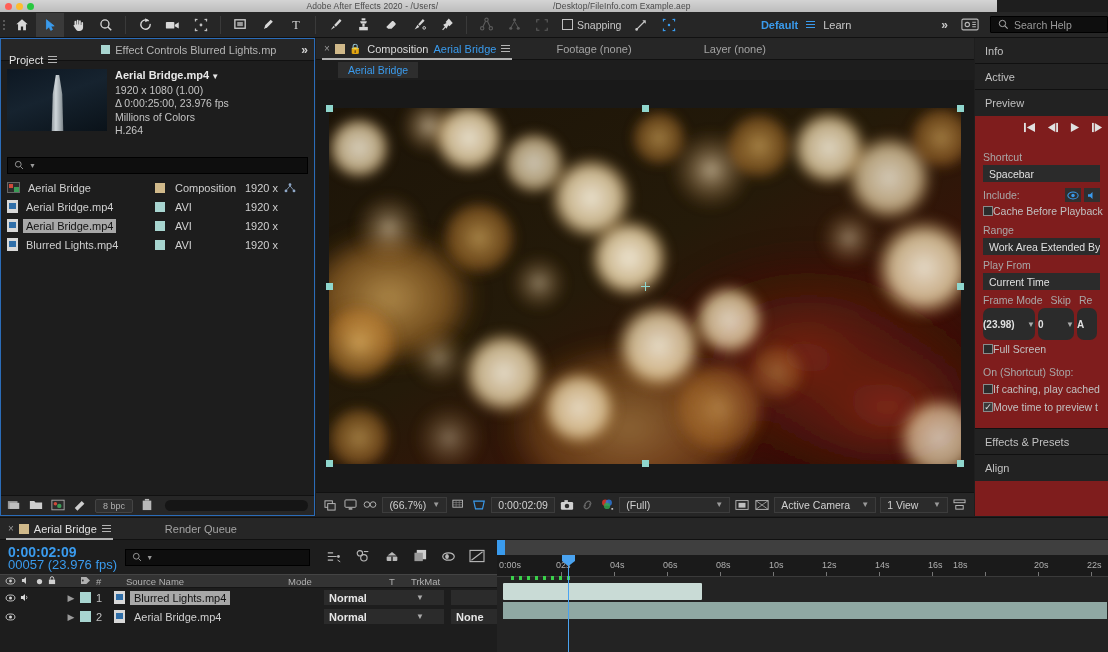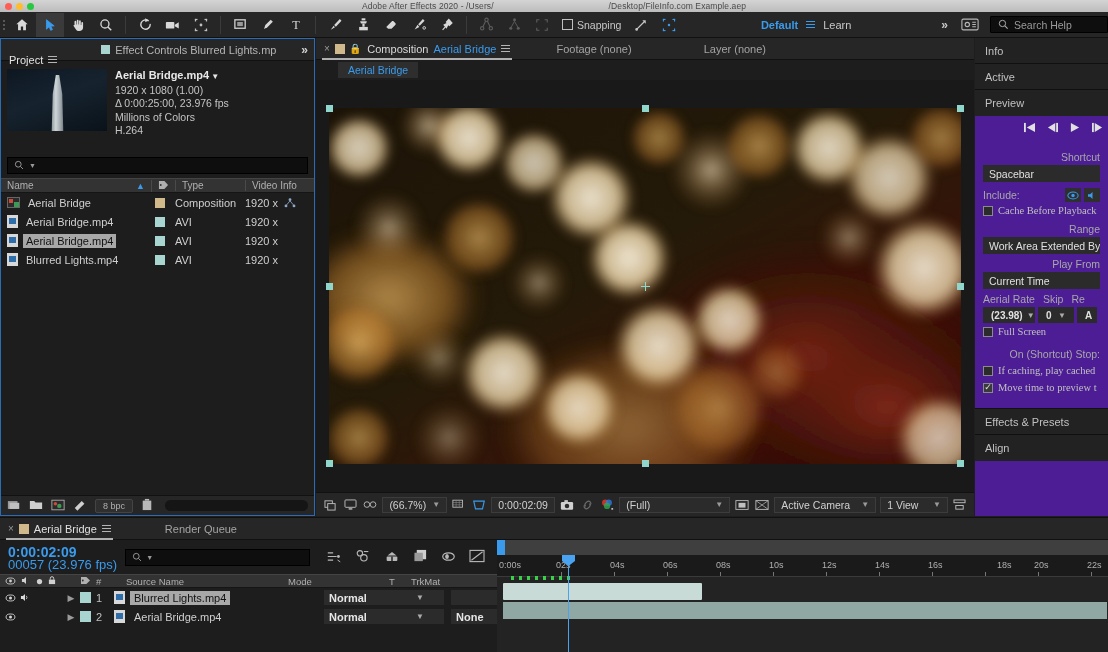--- a/index.html
+++ b/index.html
@@ -6,21 +6,21 @@
   body {
     width:1108px; height:652px; overflow:hidden;
     background:#1e1e1e; color:#c8c8c8;
     font-family:"Liberation Sans", sans-serif; font-size:11px;
     position:relative;
   }
   .app { position:absolute; inset:0; }
 
   
   .titlebar {
-    position:absolute; left:0; top:0; width:1108px; height:12px;
+    position:absolute; left:0; top:0; width:997px; height:12px;
     background:linear-gradient(#d4d4d4,#bcbcbc);
     display:flex; align-items:center;
   }
   .traffic { display:flex; gap:4px; padding-left:5px; }
   .tl-dot { width:7px; height:7px; border-radius:50%; }
   .tl-red{background:#ff5f57;} .tl-yel{background:#febc2e;} .tl-grn{background:#28c840;}
   .title-text {
     position:absolute; left:0; right:0; text-align:center;
     font-size:8.5px; color:#4a4a4a; letter-spacing:.1px;
     white-space:nowrap; overflow:hidden;
@@ -157,38 +157,38 @@
     font-size:10.5px; color:#c4c4c4;
   }
   .cfield { background:#2b2b2b; border:1px solid #3c3c3c; height:16px; padding:0 6px;
             display:flex; align-items:center; color:#d0d0d0; font-size:10.5px; }
   .cselect { background:#2b2b2b; border:1px solid #3c3c3c; height:16px; padding:0 6px;
              display:flex; align-items:center; gap:6px; color:#d0d0d0; font-size:10.5px; }
   .cselect .cv { color:#9a9a9a; font-size:8px; }
   .cicon { width:18px;height:18px; display:flex; align-items:center; justify-content:center; color:#c0c0c0;}
 
   
-  .right-panel { position:absolute; left:975px; top:38px; width:133px; height:478px; background:#4c1d95;text-align:right; }
+  .right-panel { position:absolute; left:975px; top:38px; width:133px; height:478px; background:#7f1d1d; }
   .rsec-head { height:26px; display:flex; align-items:center; padding-left:10px;
                font-size:11px; color:#c0c0c0; border-bottom:1px solid #101010;
                background:#222; }
   .rbody { padding:4px 8px 6px 8px; }
   .transport { display:flex; justify-content:flex-end; gap:10px; padding:6px 4px 8px 0; color:#e0e0e0; }
   .rlabel { font-size:10.5px; color:#a8a8a8; padding:4px 0 2px 0; }
   .rfield { background:#2b2b2b; height:17px; display:flex; align-items:center;
             padding:0 6px; color:#e0e0e0; font-size:10.5px; white-space:nowrap; overflow:hidden;}
   .rrow { display:flex; align-items:center; gap:5px; }
-  .chkrow { display:flex; align-items:center; gap:5px; padding:3px 0; font-size:10.5px; color:#c0c0c0;
-            white-space:nowrap;font-family:Liberation Serif, serif; }
+  .chkrow { display:flex; align-items:center; padding:3px 0; font-size:10.5px; color:#c0c0c0;
+            white-space:nowrap; }
   .chk { width:10px;height:10px;border:1px solid #8a8a8a; background:#2b2b2b; flex:none;
          display:flex;align-items:center;justify-content:center; }
   .chk.on { background:#3a3a3a; }
   .chk.on::after{ content:"\2713"; font-size:9px; color:#e0e0e0; line-height:1;}
-  .mini-sel { background:#2b2b2b; height:16px; display:flex; align-items:center;
-              padding:0 8px; gap:4px; color:#e0e0e0; font-size:10px; }
+  .mini-sel { background:#2b2b2b; height:32px; display:flex; align-items:center;
+              padding:0 0; gap:4px; color:#e0e0e0; font-size:10px;border-radius:7px; }
   .inc-icons { display:flex; gap:3px; margin-left:auto; }
   .inc-ic { width:16px;height:14px; background:#2f2f2f; display:flex; align-items:center;
             justify-content:center; color:#3a9bed; font-size:10px; }
   .rdivider { height:1px; background:#111; margin:6px 0 0 0; }
 
   
   .timeline { position:absolute; left:0; top:517px; width:1108px; height:135px; background:#1d1d1d;
               border-top:1px solid #111; }
   .tl-tabs { height:22px; background:#262626; display:flex; align-items:center; border-bottom:1px solid #111;}
   .tltab { display:flex; align-items:center; gap:5px; padding:0 8px; height:22px;
@@ -485,34 +485,20 @@
       <div class="search-in">
         <svg width="11" height="11" viewBox="0 0 16 16">
             <circle cx="6.2" cy="6.2" r="4.2" fill="none" stroke="#999" stroke-width="1.4"></circle>
             <line x1="9.4" y1="9.4" x2="13" y2="13" stroke="#999" stroke-width="1.4"></line>
           </svg>
         <span style="font-size:7px;color:#999">▼</span>
         <span></span>
       </div>
     </div>
 
-    <div class="col-head">
-      <div class="ch-name">
-        <span>Name</span>
-        <span class="ch-sortarrow">▲</span>
-      </div>
-      <div class="ch-lbl">
-        <svg width="11" height="10" viewBox="0 0 12 11">
-            <path d="M1 1h6l4 4.5L7 10H1z" fill="#b0b0b0"></path>
-            <circle cx="3" cy="5.5" r="1" fill="#333"></circle>
-          </svg>
-      </div>
-      <div class="ch-type">Type</div>
-      <div class="ch-vinfo">Video Info</div>
-    </div>
 
     <div>
       <div class="prow">
         <div class="nm">
           <span class="ico-comp"></span>
           <span class="lbl-txt">Aerial Bridge</span>
         </div>
         <div class="sw">
             <i style="background:#d0b98a"></i>
           </div>
@@ -853,21 +839,21 @@
         <span>Cache Before Playback</span>
       </div>
 
       <div class="rlabel">Range</div>
       <div class="rfield">Work Area Extended By C</div>
 
       <div class="rlabel">Play From</div>
       <div class="rfield">Current Time</div>
 
       <div class="rrow" style="padding-top:4px; gap:8px">
-        <span class="rlabel" style="padding:0">Aerial Rate</span>
+        <span class="rlabel" style="padding:0">Frame Mode</span>
         <span class="rlabel" style="padding:0">Skip</span>
         <span class="rlabel" style="padding:0">Re</span>
       </div>
       <div class="rrow" style="gap:3px; padding-top:2px">
         <span class="mini-sel" style="width:52px">
           <b style="font-weight:bold">(23.98)</b>
             <span style="margin-left:auto;font-size:8px;color:#aaa">▼</span>
         </span>
         <span class="mini-sel" style="width:36px">
           <b style="font-weight:bold">0</b>
@@ -1094,21 +1080,21 @@
       <div class="ruler">
         <span class="rtick" style="left:2px">0:00s</span>
         <span class="rtick" style="left:59px">02s</span>
         <span class="rtick" style="left:113px">04s</span>
         <span class="rtick" style="left:166px">06s</span>
         <span class="rtick" style="left:219px">08s</span>
         <span class="rtick" style="left:272px">10s</span>
         <span class="rtick" style="left:325px">12s</span>
         <span class="rtick" style="left:378px">14s</span>
         <span class="rtick" style="left:431px">16s</span>
-        <span class="rtick" style="left:500px">18s</span>
+        <span class="rtick" style="left:456px">18s</span>
         <span class="rtick" style="left:537px">20s</span>
         <span class="rtick" style="left:590px">22s</span>
         <span class="rtickmark" style="left:64px"></span>
           <span class="rtickmark" style="left:117px"></span>
         <span class="rtickmark" style="left:170px"></span>
           <span class="rtickmark" style="left:223px"></span>
         <span class="rtickmark" style="left:276px"></span>
           <span class="rtickmark" style="left:329px"></span>
         <span class="rtickmark" style="left:382px"></span>
           <span class="rtickmark" style="left:435px"></span>

